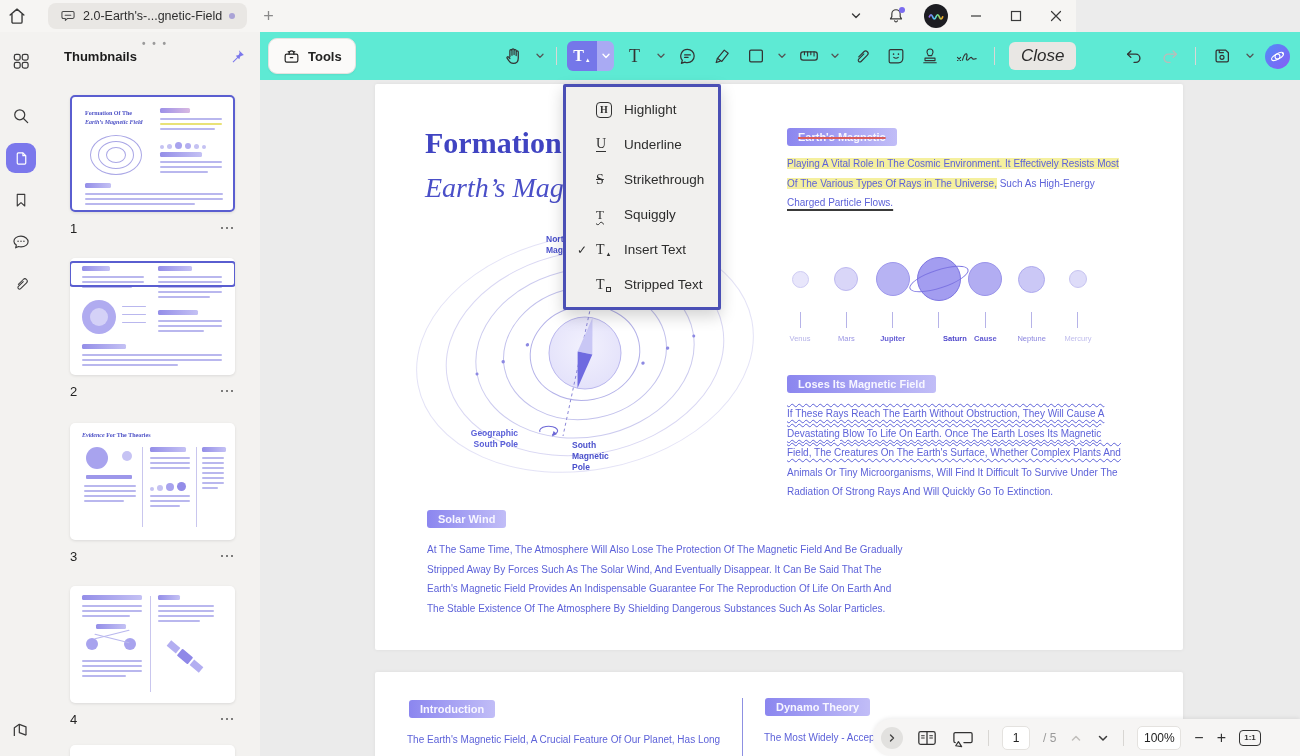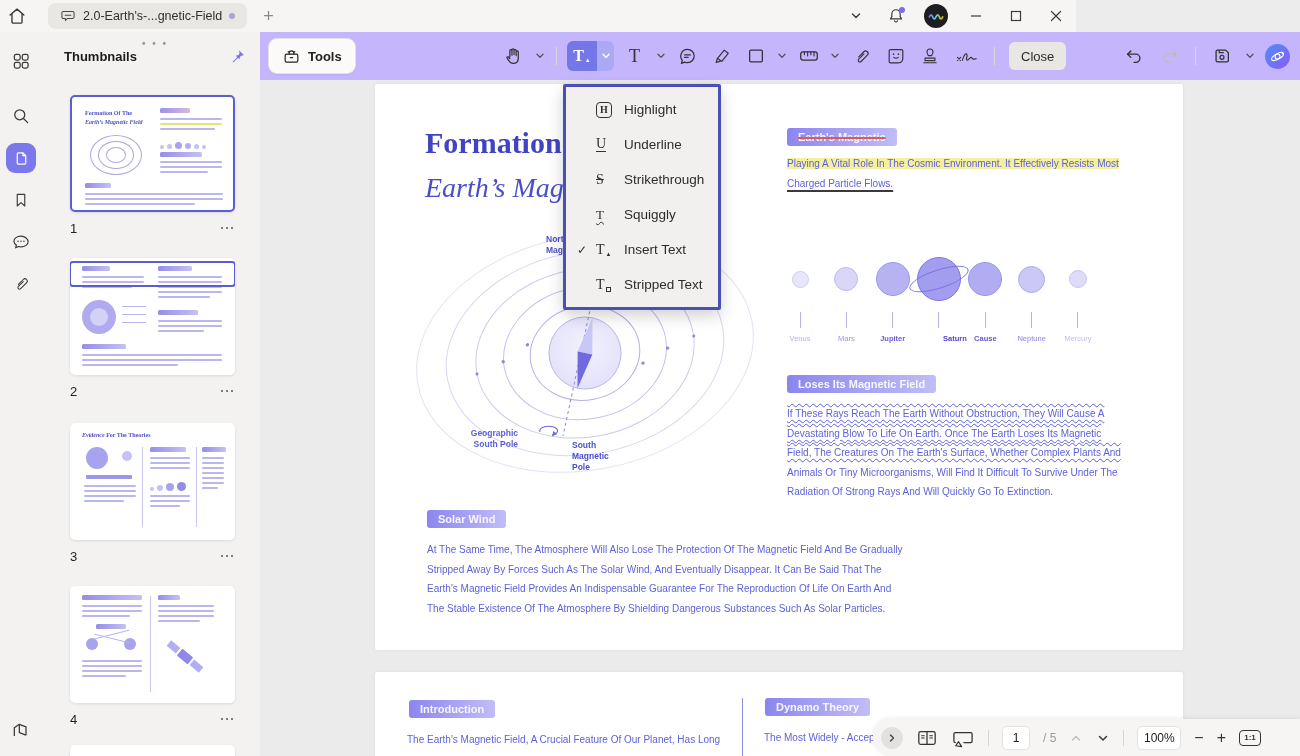--- a/index.html
+++ b/index.html
@@ -44,35 +44,35 @@
   .m-badge2 { position:absolute; height:5px; border-radius:1.5px; background:linear-gradient(90deg,#948ee8,#c4c1f4); }
   .m-rings { position:absolute; border:1px solid #aaa7e6; border-radius:50%; }
   .m-ball { position:absolute; border-radius:50%; background:#a8a3ee; }
   .m-dot { width:4px; height:4px; border-radius:50%; background:#c5c2f2; display:inline-block; margin-right:3px; }
   .m-vline { position:absolute; width:1px; background:#c9c6ee; }
   .m-sat { position:absolute; width:14px; height:9px; background:#8f88e8; transform:rotate(40deg); border-radius:1px; }
   .m-sat:before, .m-sat:after { content:""; position:absolute; width:12px; height:7px; background:#b3aef1; top:1px; }
   .m-sat:before { left:-14px; } .m-sat:after { right:-14px; }
 
   
-  .main { position:absolute; left:260px; top:32px; right:0; bottom:0; background:#c4b5fd; }
+  .main { position:absolute; left:260px; top:32px; right:0; bottom:0; background:#5eead4; }
   .main-toolbar { position:absolute; top:0; left:0; right:0; height:48px; }
   .tools-btn { position:absolute; left:8px; top:6px; height:36px; background:#fbfaf9; border:1px solid #e5e3e0; border-radius:9px; display:flex; align-items:center; gap:7px; padding:0 13px; box-shadow:0 1px 2px rgba(0,0,0,.05); }
   .tools-label { font-size:13px; font-weight:bold; color:#222; }
   .center-tools { position:absolute; left:240px; top:6px; height:36px; display:flex; align-items:center; gap:7px; }
   .tool { width:27px; height:30px; display:flex; align-items:center; justify-content:center; }
   .chev { width:12px; height:30px; display:flex; align-items:center; justify-content:center; }
   .sep { width:1px; height:18px; background:#dad8d5; margin:0 3px; }
   .active-tool { display:flex; height:30px; }
   .active-main { width:30px; height:30px; background:#7577e9; border-radius:6px 0 0 6px; display:flex; align-items:center; justify-content:center; }
   .active-chev { width:17px; height:30px; background:#a9aaf3; border-radius:0 6px 6px 0; display:flex; align-items:center; justify-content:center; }
   .ti-t { font-family:"Liberation Serif",serif; font-weight:bold; font-size:16px; color:#fff; line-height:1; }
   .ti-caret { font-size:6px; color:#fff; margin-left:1px; margin-top:7px; }
   .t-serif { font-family:"Liberation Serif",serif; font-size:18px; color:#333; line-height:1; }
-  .close-btn { height:28px; background:#e9e7e4; border-radius:6px; padding:0 12px; display:flex; align-items:center; font-size:13px; color:#2b2b2b; margin-left:4px; }
+  .close-btn { height:28px; background:#e9e7e4; border-radius:6px; padding:0 12px; display:flex; align-items:center; font-size:17px; color:#2b2b2b; margin-left:4px;font-style:italic; }
   .right-tools { position:absolute; right:10px; top:6px; height:36px; display:flex; align-items:center; gap:9px; }
   .ai-btn { width:25px; height:25px; border-radius:50%; background:linear-gradient(135deg,#4f8df7,#8a5cf5); display:flex; align-items:center; justify-content:center; }
 
   
   .canvas { position:absolute; top:48px; left:0; right:0; bottom:0; background:#ebebeb; overflow:hidden; }
   .page { position:absolute; left:115px; width:808px; background:#fff; border-radius:2px; box-shadow:0 0 4px rgba(0,0,0,.06); }
   .page1 { top:4px; height:566px; }
   .page2 { top:592px; height:96px; }
   .doc-title1 { position:absolute; left:50px; top:42px; font-family:"Liberation Serif",serif; font-weight:bold; font-size:30px; color:#4044c2; white-space:nowrap; }
   .doc-title2 { position:absolute; left:50px; top:88px; font-family:"Liberation Serif",serif; font-style:italic; font-size:28px; color:#4a4fc8; white-space:nowrap; }
@@ -612,20 +612,21 @@
         <text x="172" y="224" font-size="8.5" font-weight="bold" fill="#4a50cc">South</text>
         <text x="172" y="235" font-size="8.5" font-weight="bold" fill="#4a50cc">Magnetic</text>
         <text x="172" y="246" font-size="8.5" font-weight="bold" fill="#4a50cc">Pole</text>
         <text x="146" y="18" font-size="8.5" font-weight="bold" fill="#4a50cc">North</text>
         <text x="146" y="29" font-size="8.5" font-weight="bold" fill="#4a50cc">Magnetic Pole</text>
       </svg>
 
       <div class="badge" style="left:412px; top:44px;"><span class="strike">Earth's Magnetic</span></div>
       <div class="doc-par" style="left:412px; top:70px;">
         <div><span class="hl">Playing A Vital Role In The Cosmic Environment. It Effectively Resists Most</span></div>
+        <div><span class="hl">Of The Various Types Of Rays in The Universe,</span><span> Such As High-Energy</span></div>
         <div><span class="und">Charged Particle Flows.</span></div>
       </div>
 
       <div class="planets">
           <div class="planet-col">
             <div class="planet-wrap">
               <div class="planet-ball" style="height: 17px; width: 17px; background: rgb(232, 230, 251); border-color: rgb(207, 204, 244);"></div>
             </div>
             <div class="planet-tick"></div>
             <div class="planet-label" style="color: rgb(182, 179, 232);">Venus</div>

